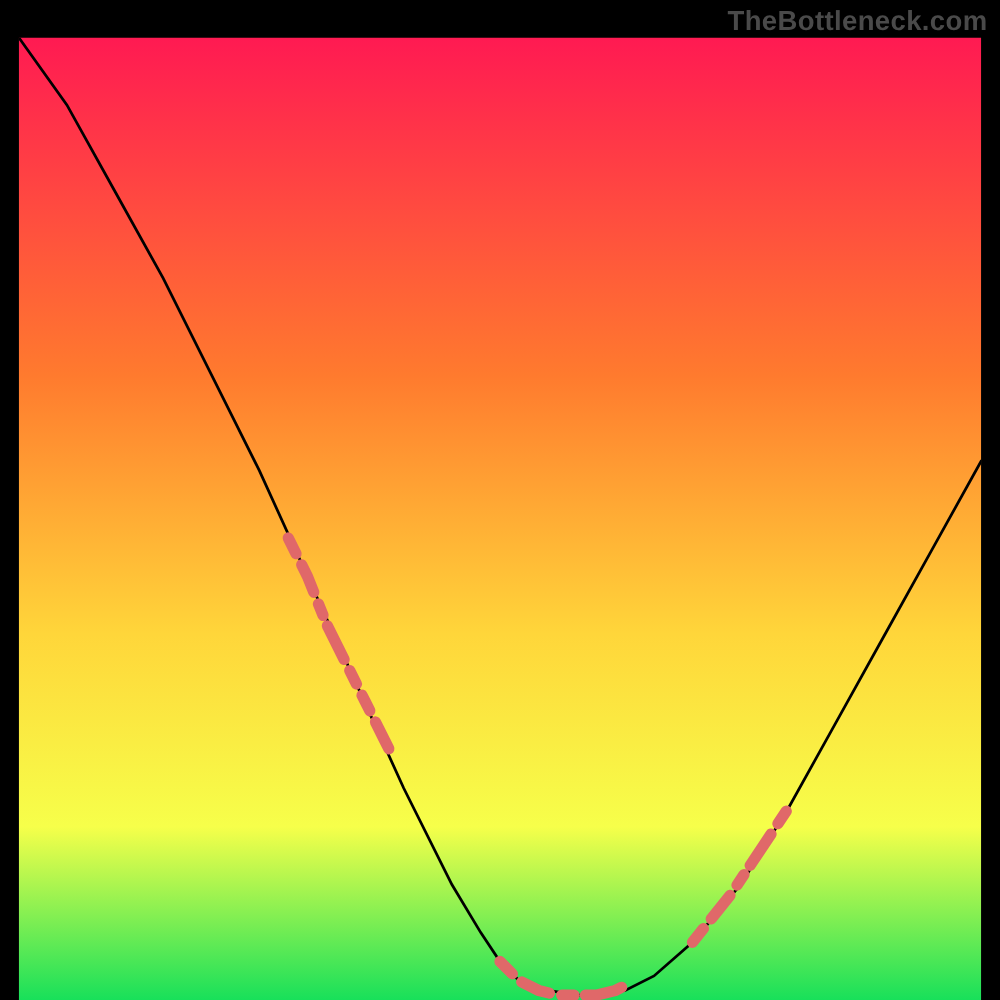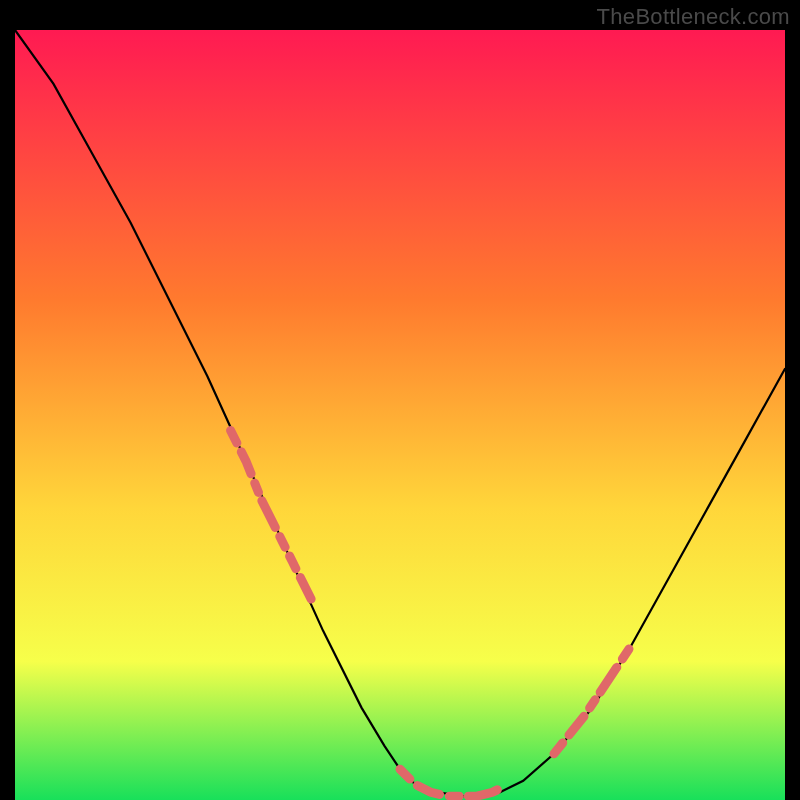--- a/index.html
+++ b/index.html
@@ -9,21 +9,21 @@
     width: 800px;
     height: 800px;
     background: #000;
   }
   .watermark {
     position: absolute;
     top: 4px;
     right: 10px;
     font-family: Arial, Helvetica, sans-serif;
     font-size: 22px;
-    font-weight: 400;
+    font-weight: 700;
     color: #4a4a4a;
     letter-spacing: 0.3px;
     user-select: none;
   }
   .plot-box {
     position: absolute;
     left: 15px;
     top: 30px;
     width: 770px;
     height: 770px;

